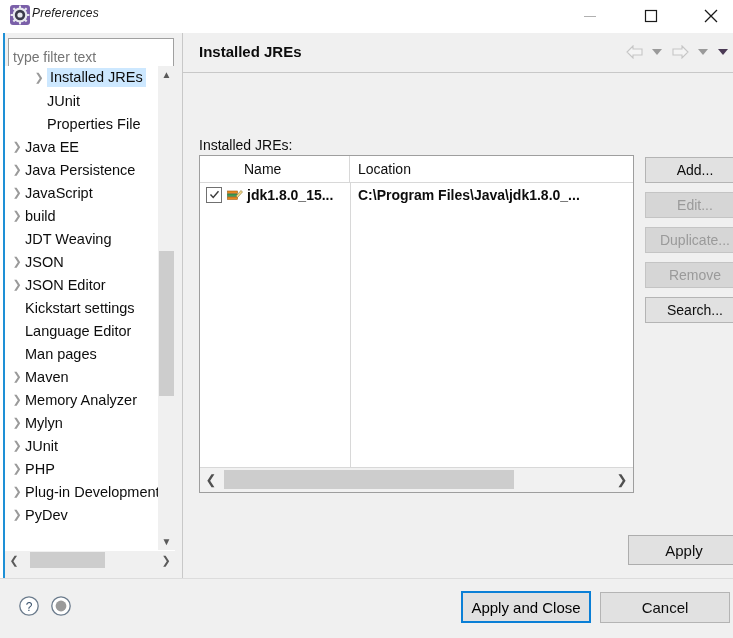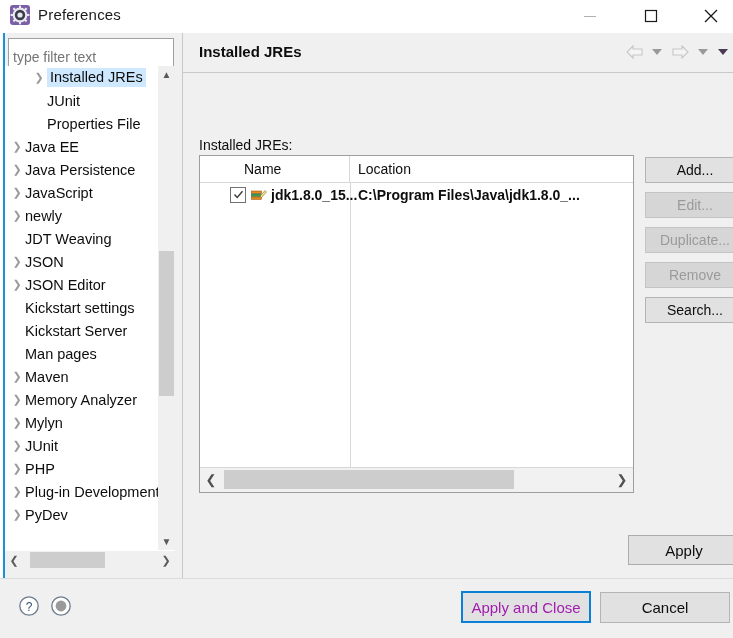--- a/index.html
+++ b/index.html
@@ -31,24 +31,25 @@
     width: 733px; height: 33px;
     background: #ffffff;
   }
   #title-icon {
     position: absolute;
     left: 9px; top: 4px;
     width: 22px; height: 22px;
   }
   #title-text {
     position: absolute;
-    left: 38px; top: 6px;
-    font-size: 15px;
+    left: 32px; top: 6px;
+    font-size: 12px;
     color: #1a1a1a;
     letter-spacing: .2px;
+    font-style: italic;
   }
   .wbtn {
     position: absolute;
     top: 0; height: 32px; width: 46px;
     display: flex; align-items: center; justify-content: center;
   }
   #btn-min { left: 567px; }
   #btn-max { left: 628px; }
   #btn-close { left: 688px; }
   .wbtn svg { display: block; }
@@ -237,21 +238,21 @@
 
   #tbody { position: absolute; left: 0; top: 26px; width: 433px; height: 285px; }
   .trow { position: relative; height: 25px; }
   .tcell {
     position: absolute; top: 0; height: 25px;
     display: flex; align-items: center;
     font-size: 14px; font-weight: bold; color: #0d0d0d;
     box-sizing: border-box;
     white-space: nowrap; overflow: hidden;
   }
-  .tcell.c-name { left: 0; width: 150px; padding-left: 6px; margin-left: 24px; }
+  .tcell.c-name { left: 0; width: 150px; padding-left: 6px; }
   .tcell.c-loc { left: 150px; width: 283px; padding-left: 8px; }
   .rowcheck {
     width: 14px; height: 14px; min-width: 14px;
     border: 1px solid #707070;
     background: #fff;
     margin-right: 5px;
     display: flex; align-items: center; justify-content: center;
   }
   .jre-ic { margin-right: 4px; display: flex; }
 
@@ -331,21 +332,21 @@
     width: 22px; height: 22px;
   }
   #btn-apply-close {
     position: absolute;
     left: 461px; top: 591px;
     width: 130px; height: 32px;
     background: #e1e1e1;
     border: 2px solid #0a7fd6;
     box-sizing: border-box;
     display: flex; align-items: center; justify-content: center;
-    font-size: 15px; color: #a21caf;
+    font-size: 15px; color: #000000;
   }
   #btn-cancel {
     position: absolute;
     left: 600px; top: 592px;
     width: 130px; height: 31px;
     background: #e1e1e1;
     border: 1px solid #b4b4b4;
     box-sizing: border-box;
     display: flex; align-items: center; justify-content: center;
     font-size: 15px; color: #0d0d0d;
@@ -428,41 +429,41 @@
       <div class="tree-item d0">
         <span class="twisty">❯</span>
         <span class="tlabel">Java Persistence</span>
       </div>
       <div class="tree-item d0">
         <span class="twisty">❯</span>
         <span class="tlabel">JavaScript</span>
       </div>
       <div class="tree-item d0">
         <span class="twisty">❯</span>
-        <span class="tlabel">newly</span>
+        <span class="tlabel">build</span>
       </div>
       <div class="tree-item d0">
         <span class="twisty"></span>
         <span class="tlabel">JDT Weaving</span>
       </div>
       <div class="tree-item d0">
         <span class="twisty">❯</span>
         <span class="tlabel">JSON</span>
       </div>
       <div class="tree-item d0">
         <span class="twisty">❯</span>
         <span class="tlabel">JSON Editor</span>
       </div>
       <div class="tree-item d0">
         <span class="twisty"></span>
         <span class="tlabel">Kickstart settings</span>
       </div>
       <div class="tree-item d0">
         <span class="twisty"></span>
-        <span class="tlabel">Kickstart Server</span>
+        <span class="tlabel">Language Editor</span>
       </div>
       <div class="tree-item d0">
         <span class="twisty"></span>
         <span class="tlabel">Man pages</span>
       </div>
       <div class="tree-item d0">
         <span class="twisty">❯</span>
         <span class="tlabel">Maven</span>
       </div>
       <div class="tree-item d0">

